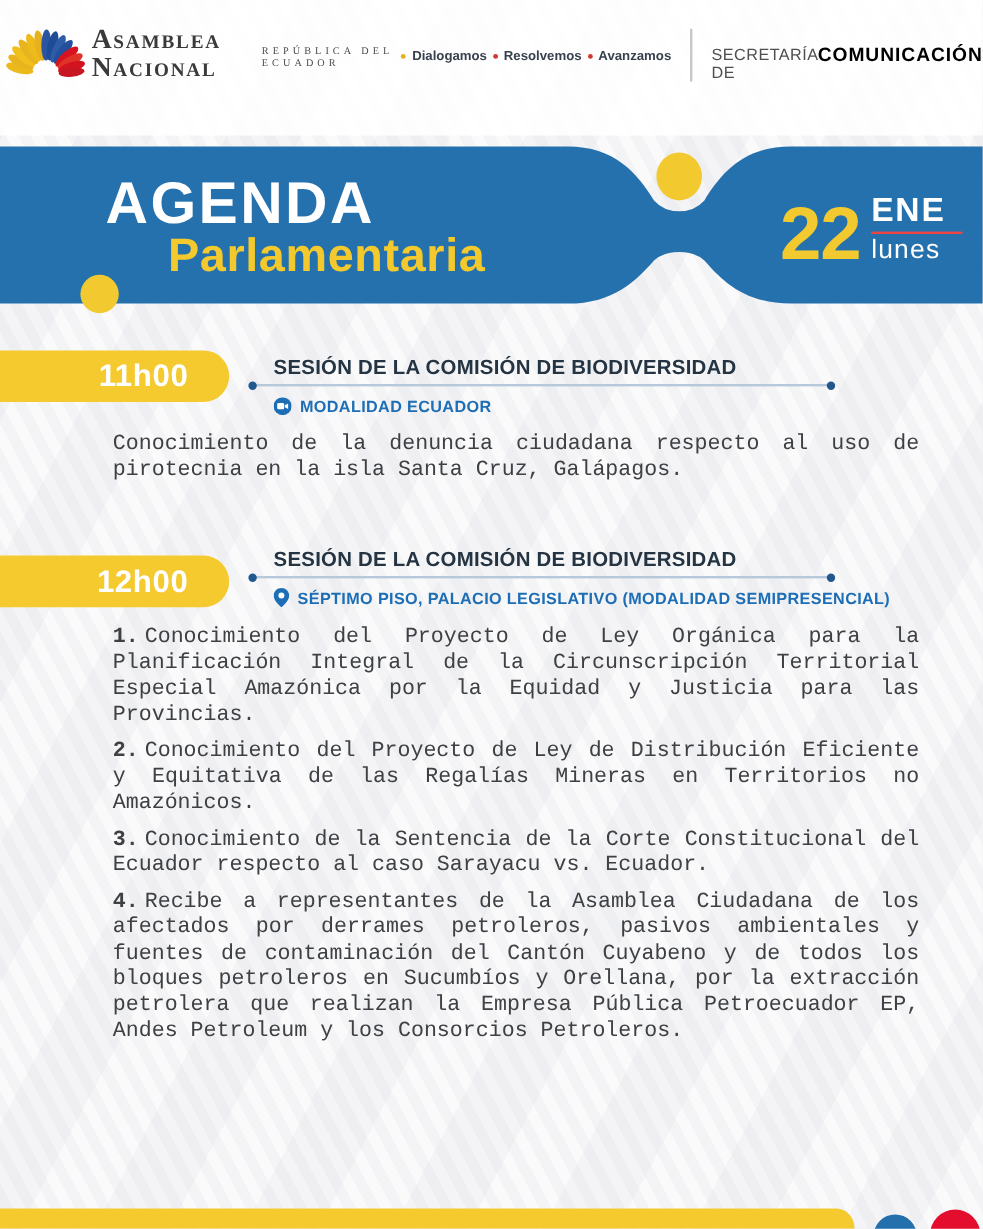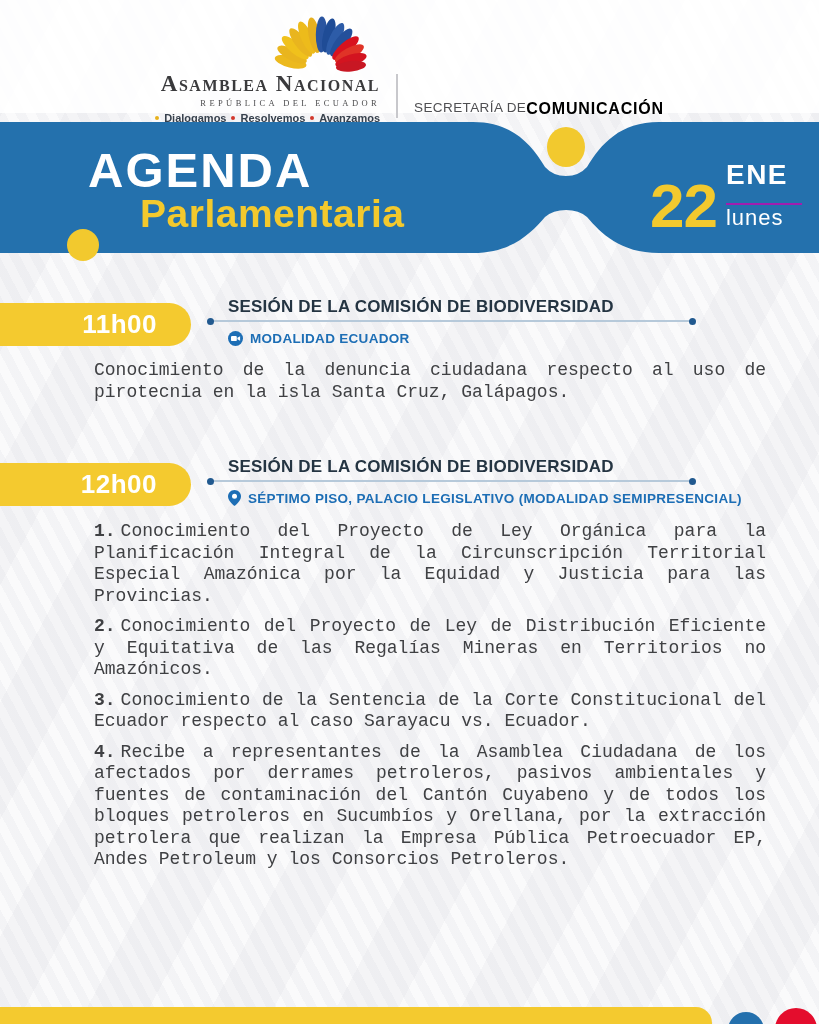--- a/index.html
+++ b/index.html
@@ -6,21 +6,21 @@
   body{font-family:"Liberation Sans", sans-serif; background:#e8e8ea;}
   .page{position:relative;width:819px;height:1024px;background:#f4f4f6;overflow:hidden;}
   .texture{position:absolute;inset:0;
     background:
       repeating-linear-gradient(62deg, rgba(255,255,255,0) 0 9px, rgba(208,210,219,0.16) 9px 18px),
       repeating-linear-gradient(118deg, rgba(255,255,255,0) 0 55px, rgba(255,255,255,0.55) 55px 110px);}
   .header-strip{position:absolute;left:0;top:0;width:100%;height:113px;background:rgba(255,255,255,0.88);}
 
   
   .header{position:absolute;top:16px;left:0;width:100%;display:flex;justify-content:center;align-items:flex-end;gap:16px;}
-  .logo-block{display:flex;flex-direction:column;align-items:flex-end;}
+  .logo-block{display:flex;flex-direction:row;align-items:center;}
   .logo-fan{width:118px;height:58px;display:block;}
   .org-name{font-family:"Liberation Serif", serif;font-variant:small-caps;font-weight:700;
     font-size:23px;letter-spacing:1.5px;color:#3a3a3c;line-height:1;margin-top:-2px;}
   .org-sub{font-family:"Liberation Serif", serif;font-size:8.5px;letter-spacing:3.4px;color:#4c4c4e;margin-top:3px;}
   .motto{display:flex;align-items:center;gap:5px;margin-top:4px;font-size:11px;font-weight:bold;color:#37414d;}
   .motto .dot{width:4px;height:4px;border-radius:50%;display:inline-block;}
   .dot-yellow{background:#e7b11d;}
   .dot-red{background:#d2382c;}
   .header-divider{width:2px;height:44px;background:#c8c8cc;margin-bottom:6px;}
   .dept-block{display:flex;flex-direction:row;margin-bottom:6px;}
@@ -29,42 +29,42 @@
 
   
   .banner{position:absolute;left:0;top:122px;width:819px;height:131px;}
   .banner svg{overflow:visible;display:block;}
   .banner-title{position:absolute;left:88px;top:24px;font-size:49px;font-weight:bold;letter-spacing:2px;color:#ffffff;line-height:1;}
   .banner-sub{position:absolute;left:112px;top:72px;font-size:39px;font-weight:bold;color:#f3c92d;line-height:1;letter-spacing:0.5px;margin-left:28px;}
   .date-block{position:absolute;left:650px;top:40px;display:flex;align-items:flex-end;gap:9px;}
   .date-num{font-size:62px;font-weight:bold;color:#f2c92e;line-height:0.74;letter-spacing:-1px;}
   .date-col{display:flex;flex-direction:column;min-width:76px;}
   .date-month{font-size:28px;font-weight:bold;color:#ffffff;letter-spacing:1.5px;line-height:0.95;
-    border-bottom:2px solid #a21caf;padding-bottom:14px;}
+    border-bottom:2px solid #ef4444;padding-bottom:4px;}
   .date-day{font-size:22px;color:#ffffff;letter-spacing:1px;line-height:1;margin-top:2px;}
 
   
   .time-pill{position:absolute;left:0;width:191px;height:43px;background:#f4ca2f;
     border-radius:0 21.5px 21.5px 0;color:#fff;font-size:26px;font-weight:bold;
     text-align:right;line-height:43px;padding-right:34px;box-sizing:border-box;letter-spacing:0.5px;}
   .event-title{position:absolute;left:228px;font-size:17px;font-weight:bold;color:#243442;letter-spacing:0.2px;}
   .event-line{position:absolute;left:210px;width:483px;height:2px;background:#b6c9da;}
   .event-line .end-dot{position:absolute;top:-2.5px;width:7px;height:7px;border-radius:50%;background:#21598f;}
   .end-dot.left{left:-3px;}
   .end-dot.right{right:-3px;}
   .event-meta{position:absolute;left:228px;display:flex;align-items:center;gap:7px;
     font-size:13.5px;font-weight:bold;color:#1d6eb5;letter-spacing:0.3px;}
   .event-meta svg{display:block;flex:0 0 auto;}
   .event-body{position:absolute;left:94px;width:672px;color:#3f4043;font-size:18px;line-height:21.5px;text-align:justify;font-family:Liberation Mono, monospace;}
   .event-body p{margin:0 0 9px 0;}
   .event-body b{margin-right:5px;}
   .event-body b:empty{display:none;margin:0;}
 
   
-  .pill-1{top:303px;padding-left:40px;}  .title-1{top:297px;} .line-1{top:320px;} .meta-1{top:331px;} .body-1{top:360px;}
+  .pill-1{top:292px;padding-left:40px;}  .title-1{top:297px;} .line-1{top:320px;} .meta-1{top:331px;} .body-1{top:360px;}
   .pill-2{top:463px;}  .title-2{top:457px;} .line-2{top:480px;} .meta-2{top:490px;} .body-2{top:521px;}
 
   
   .footer-bar{position:absolute;left:0;top:1007px;width:712px;height:17px;background:#f4ca2f;border-radius:0 16px 0 0;}
   .footer-circle{position:absolute;border-radius:50%;}
   .circle-blue{left:728px;top:1012px;width:36px;height:36px;background:#2470ad;}
   .circle-red{left:775px;top:1008px;width:42px;height:42px;background:#e40d2d;}
 </style>
 </head>
 <body>

